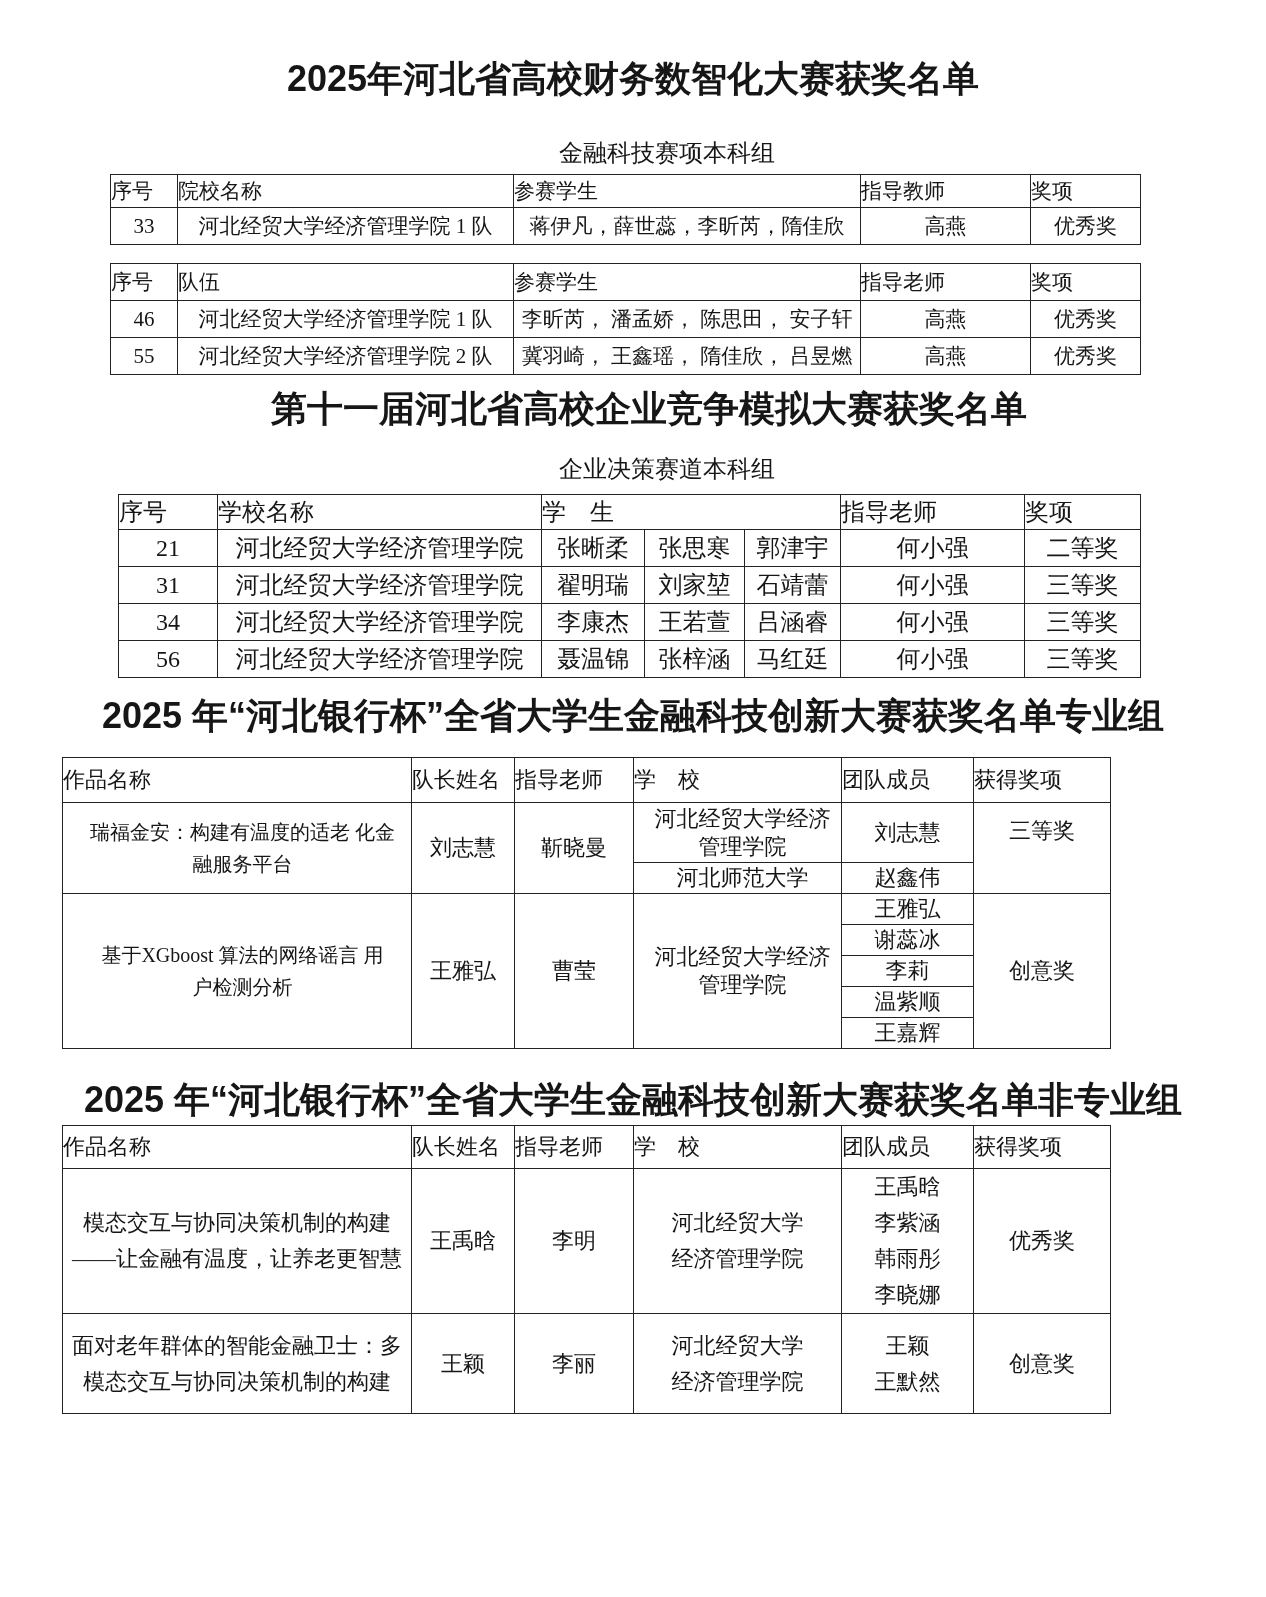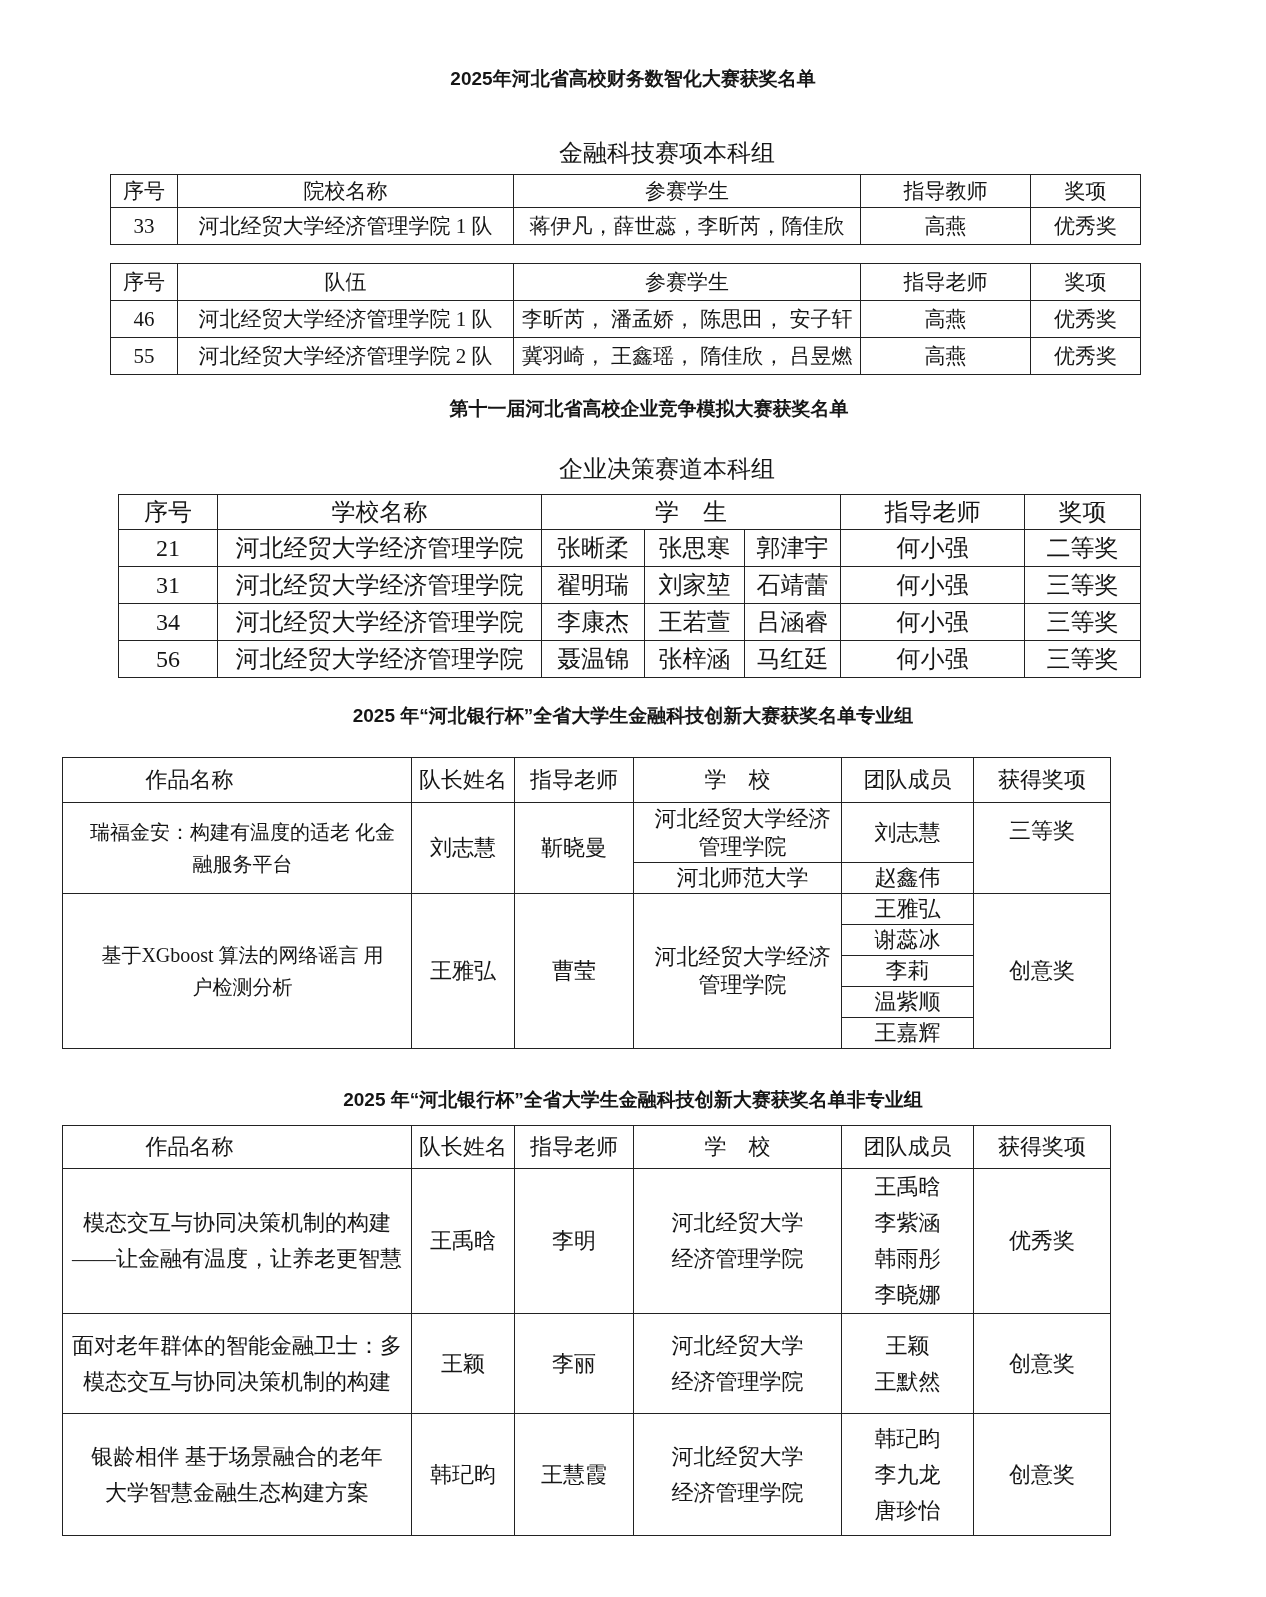--- a/index.html
+++ b/index.html
@@ -3,39 +3,39 @@
 <meta charset="utf-8">
 <style>
   html,body{margin:0;padding:0;background:#ffffff;}
   .page{
     width:1266px;height:1597px;background:#ffffff;color:#161616;
     font-family:"Liberation Serif","DejaVu Serif",serif;
     box-sizing:border-box;padding-top:62px;overflow:hidden;position:relative;
   }
   .doc-title{
     font-family:"Liberation Sans","DejaVu Sans",sans-serif;
-    font-weight:700;font-size:19px;line-height:34px;text-align:center;margin:0;
+    font-weight:700;font-size:36px;line-height:34px;text-align:center;margin:0;
   }
   .doc-subtitle{
     font-family:"Liberation Sans","DejaVu Sans",sans-serif;
     font-weight:400;font-size:24px;line-height:30px;text-align:center;
     padding-left:68px;margin:0;
   }
   .st1{margin-top:42px;}
   .st2{margin-top:11px;}
   .st3{margin-top:28px;}
   .t2{margin-top:17px;margin-left:32px;}
   .t3{margin-top:21px;}
   .t4{margin-top:34px;}
 
   table{border-collapse:collapse;table-layout:fixed;}
   td,th{border:1px solid #222;padding:0;overflow:hidden;}
   th{
     font-family:"Liberation Sans","DejaVu Sans",sans-serif;
-    font-weight:400;text-align:center;vertical-align:middle;
+    font-weight:400;text-align:left;vertical-align:middle;
   }
   td{text-align:center;vertical-align:middle;}
 
   .tbl-a,.tbl-b{width:1030px;margin:0 0 0 110px;font-size:21px;}
   .tbl-a th,.tbl-b th{font-size:21px;}
   .tbl-a{margin-top:6px;}
   .tbl-b{margin-top:18px;}
   .tbl-a thead tr{height:33px;}
   .tbl-a tbody tr{height:37px;}
   .tbl-b thead tr{height:37px;}
@@ -324,34 +324,16 @@
         <td class="t5-lines">
           <div>河北经贸大学</div>
           <div>经济管理学院</div>
         </td>
         <td class="t5-lines">
           <div>王颖</div>
           <div>王默然</div>
         </td>
         <td>创意奖</td>
       </tr>
-      <tr class="rh3">
-        <td class="t5-lines">
-          <div>银龄相伴 基于场景融合的老年</div>
-          <div>大学智慧金融生态构建方案</div>
-        </td>
-        <td>韩玘昀</td>
-        <td>王慧霞</td>
-        <td class="t5-lines">
-          <div>河北经贸大学</div>
-          <div>经济管理学院</div>
-        </td>
-        <td class="t5-lines">
-          <div>韩玘昀</div>
-          <div>李九龙</div>
-          <div>唐珍怡</div>
-        </td>
-        <td>创意奖</td>
-      </tr>
     </tbody>
   </table>
 
 </div>
 
 </body></html>

